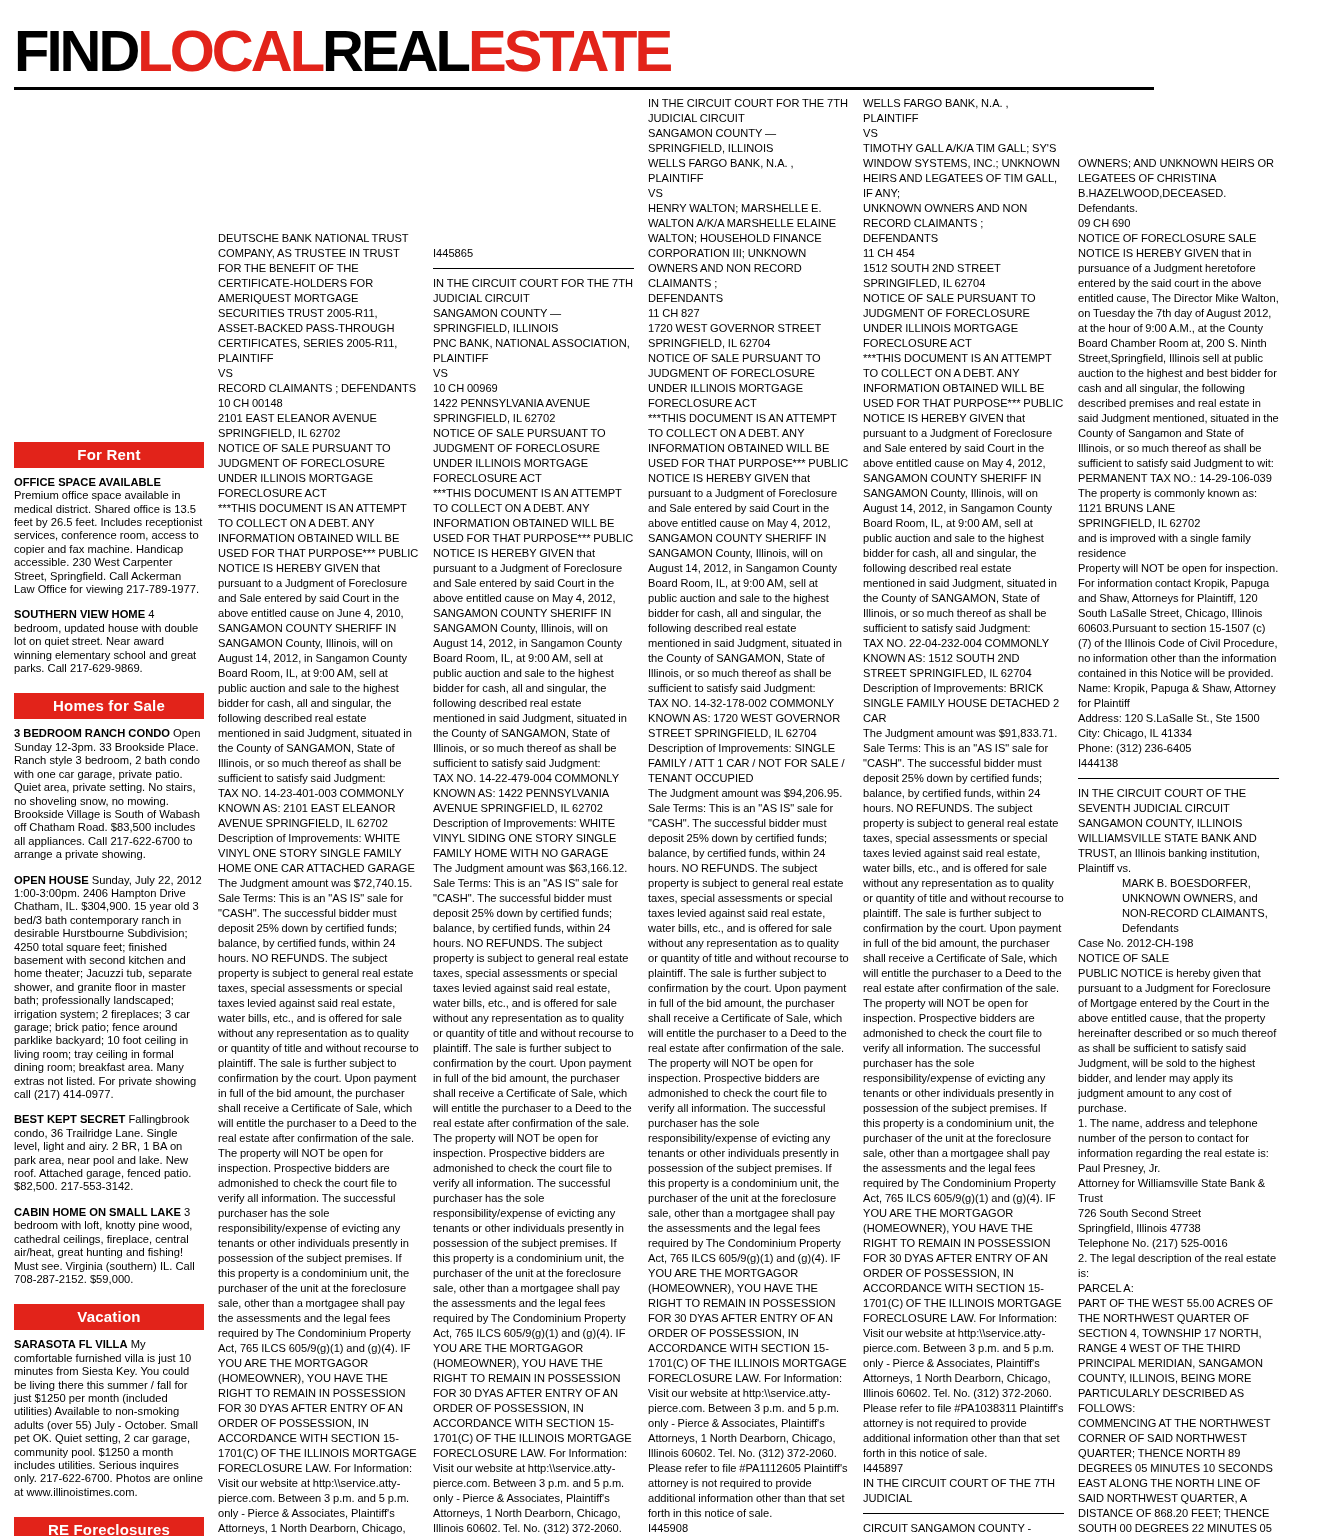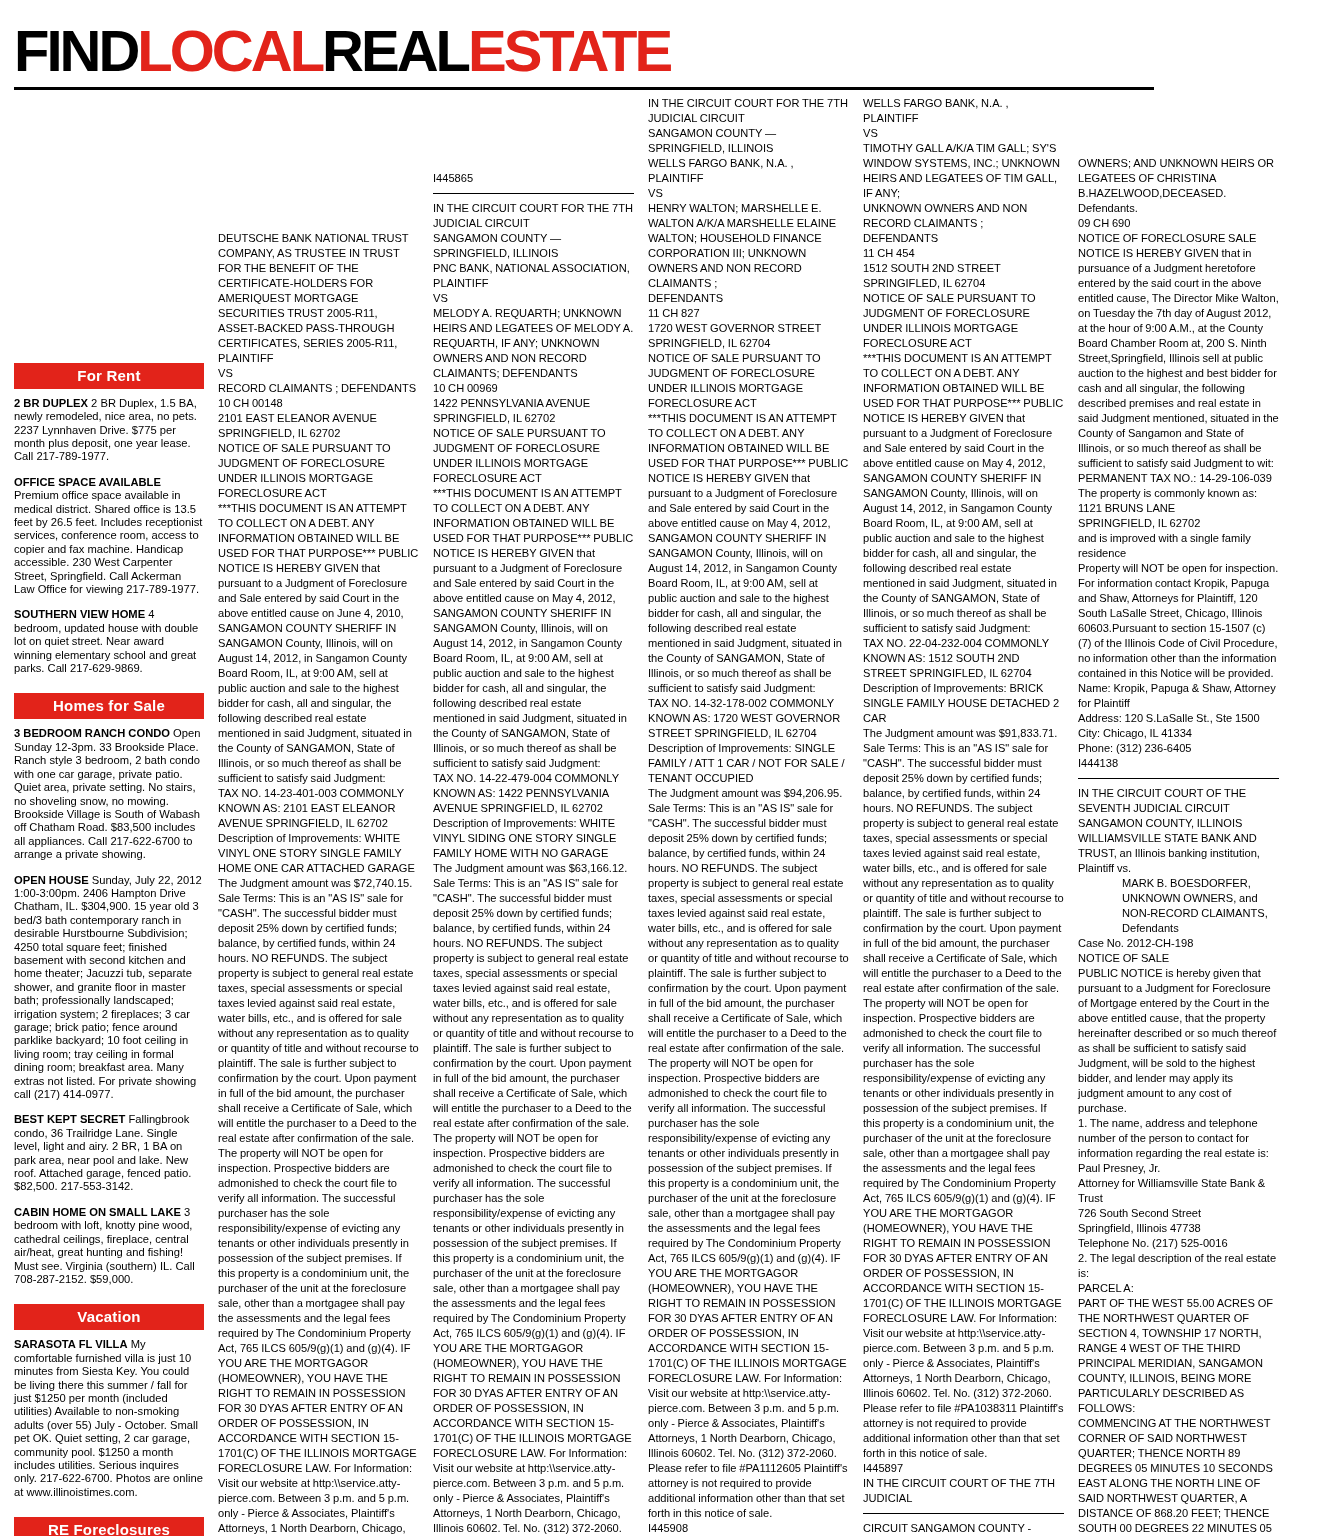--- a/index.html
+++ b/index.html
@@ -93,23 +93,20 @@
   </div>
   <div class="rule-top"></div>
 
   <div class="cols">
 
     <div class="col first">
 
       <div class="sec-head">For Rent</div>
 
       <div class="ad">
-        <b>2 BR DUPLEX</b><span> 2 BR Duplex, 1.5 BA, newly remodeled, nice area, no pets. 2237 Lynnhaven Drive. $775 per month plus deposit, one year lease. Call 217-789-1977.</span>
-      </div>
-      <div class="ad">
         <b>OFFICE SPACE AVAILABLE</b><span> Premium office space available in medical district. Shared office is 13.5 feet by 26.5 feet. Includes receptionist services, conference room, access to copier and fax machine. Handicap accessible. 230 West Carpenter Street, Springfield. Call Ackerman Law Office for viewing 217-789-1977.</span>
       </div>
       <div class="ad">
         <b>SOUTHERN VIEW HOME</b><span> 4 bedroom, updated house with double lot on quiet street. Near award winning elementary school and great parks. Call 217-629-9869.</span>
       </div>
 
       <div class="sec-head spaced">Homes for Sale</div>
 
       <div class="ad">
         <b>3 BEDROOM RANCH CONDO</b><span> Open Sunday 12-3pm. 33 Brookside Place. Ranch style 3 bedroom, 2 bath condo with one car garage, private patio. Quiet area, private setting. No stairs, no shoveling snow, no mowing. Brookside Village is South of Wabash off Chatham Road. $83,500 includes all appliances. Call 217-622-6700 to arrange a private showing.</span>
@@ -155,21 +152,20 @@
     </div>
 
     <div class="col">
       <div class="legal">
         <p>I445865</p>
         <hr class="hr-thin">
         <p>IN THE CIRCUIT COURT FOR THE 7TH JUDICIAL CIRCUIT</p>
         <p>SANGAMON COUNTY — SPRINGFIELD, ILLINOIS</p>
         <p>PNC BANK, NATIONAL ASSOCIATION, PLAINTIFF</p>
         <p>VS</p>
-        <p>MELODY A. REQUARTH; UNKNOWN HEIRS AND LEGATEES OF MELODY A. REQUARTH, IF ANY; UNKNOWN OWNERS AND NON RECORD CLAIMANTS; DEFENDANTS</p>
         <p>10 CH 00969</p>
         <p>1422 PENNSYLVANIA AVENUE</p>
         <p>SPRINGFIELD, IL 62702</p>
         <p>NOTICE OF SALE PURSUANT TO JUDGMENT OF FORECLOSURE UNDER ILLINOIS MORTGAGE FORECLOSURE ACT</p>
         <p>***THIS DOCUMENT IS AN ATTEMPT TO COLLECT ON A DEBT. ANY INFORMATION OBTAINED WILL BE USED FOR THAT PURPOSE*** PUBLIC NOTICE IS HEREBY GIVEN that pursuant to a Judgment of Foreclosure and Sale entered by said Court in the above entitled cause on May 4, 2012, SANGAMON COUNTY SHERIFF IN SANGAMON County, Illinois, will on August 14, 2012, in Sangamon County Board Room, IL, at 9:00 AM, sell at public auction and sale to the highest bidder for cash, all and singular, the following described real estate mentioned in said Judgment, situated in the County of SANGAMON, State of Illinois, or so much thereof as shall be sufficient to satisfy said Judgment:</p>
         <p>TAX NO. 14-22-479-004 COMMONLY KNOWN AS: 1422 PENNSYLVANIA AVENUE SPRINGFIELD, IL 62702</p>
         <p>Description of Improvements: WHITE VINYL SIDING ONE STORY SINGLE FAMILY HOME WITH NO GARAGE</p>
         <p>The Judgment amount was $63,166.12. Sale Terms: This is an "AS IS" sale for "CASH". The successful bidder must deposit 25% down by certified funds; balance, by certified funds, within 24 hours. NO REFUNDS. The subject property is subject to general real estate taxes, special assessments or special taxes levied against said real estate, water bills, etc., and is offered for sale without any representation as to quality or quantity of title and without recourse to plaintiff. The sale is further subject to confirmation by the court. Upon payment in full of the bid amount, the purchaser shall receive a Certificate of Sale, which will entitle the purchaser to a Deed to the real estate after confirmation of the sale. The property will NOT be open for inspection. Prospective bidders are admonished to check the court file to verify all information. The successful purchaser has the sole responsibility/expense of evicting any tenants or other individuals presently in possession of the subject premises. If this property is a condominium unit, the purchaser of the unit at the foreclosure sale, other than a mortgagee shall pay the assessments and the legal fees required by The Condominium Property Act, 765 ILCS 605/9(g)(1) and (g)(4). IF YOU ARE THE MORTGAGOR (HOMEOWNER), YOU HAVE THE RIGHT TO REMAIN IN POSSESSION FOR 30 DYAS AFTER ENTRY OF AN ORDER OF POSSESSION, IN ACCORDANCE WITH SECTION 15-1701(C) OF THE ILLINOIS MORTGAGE FORECLOSURE LAW. For Information: Visit our website at http:\\service.atty-pierce.com. Between 3 p.m. and 5 p.m. only - Pierce &amp; Associates, Plaintiff's Attorneys, 1 North Dearborn, Chicago, Illinois 60602. Tel. No. (312) 372-2060. Please refer to file #PA1024629 Plaintiff's attorney is not required to provide additional information other than that set forth in this notice of sale.</p>
         <p>I445882</p>
         <p></p>

